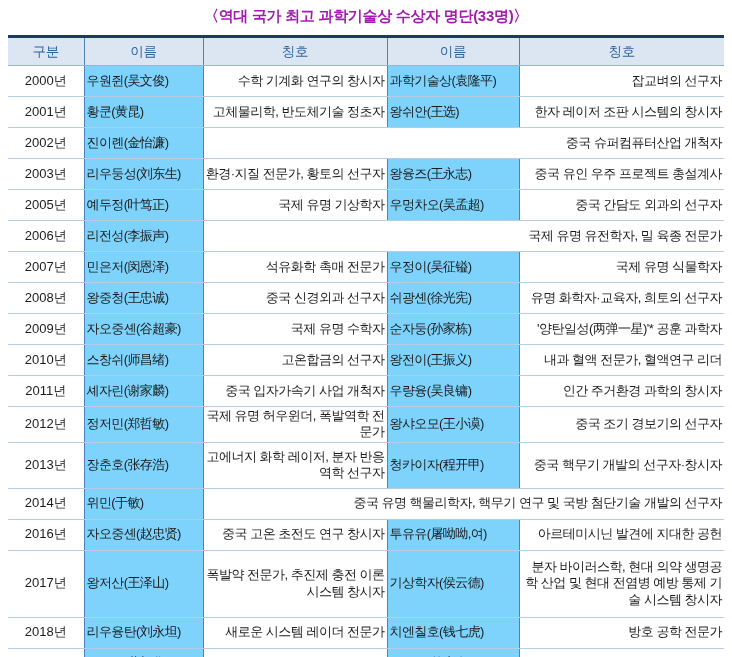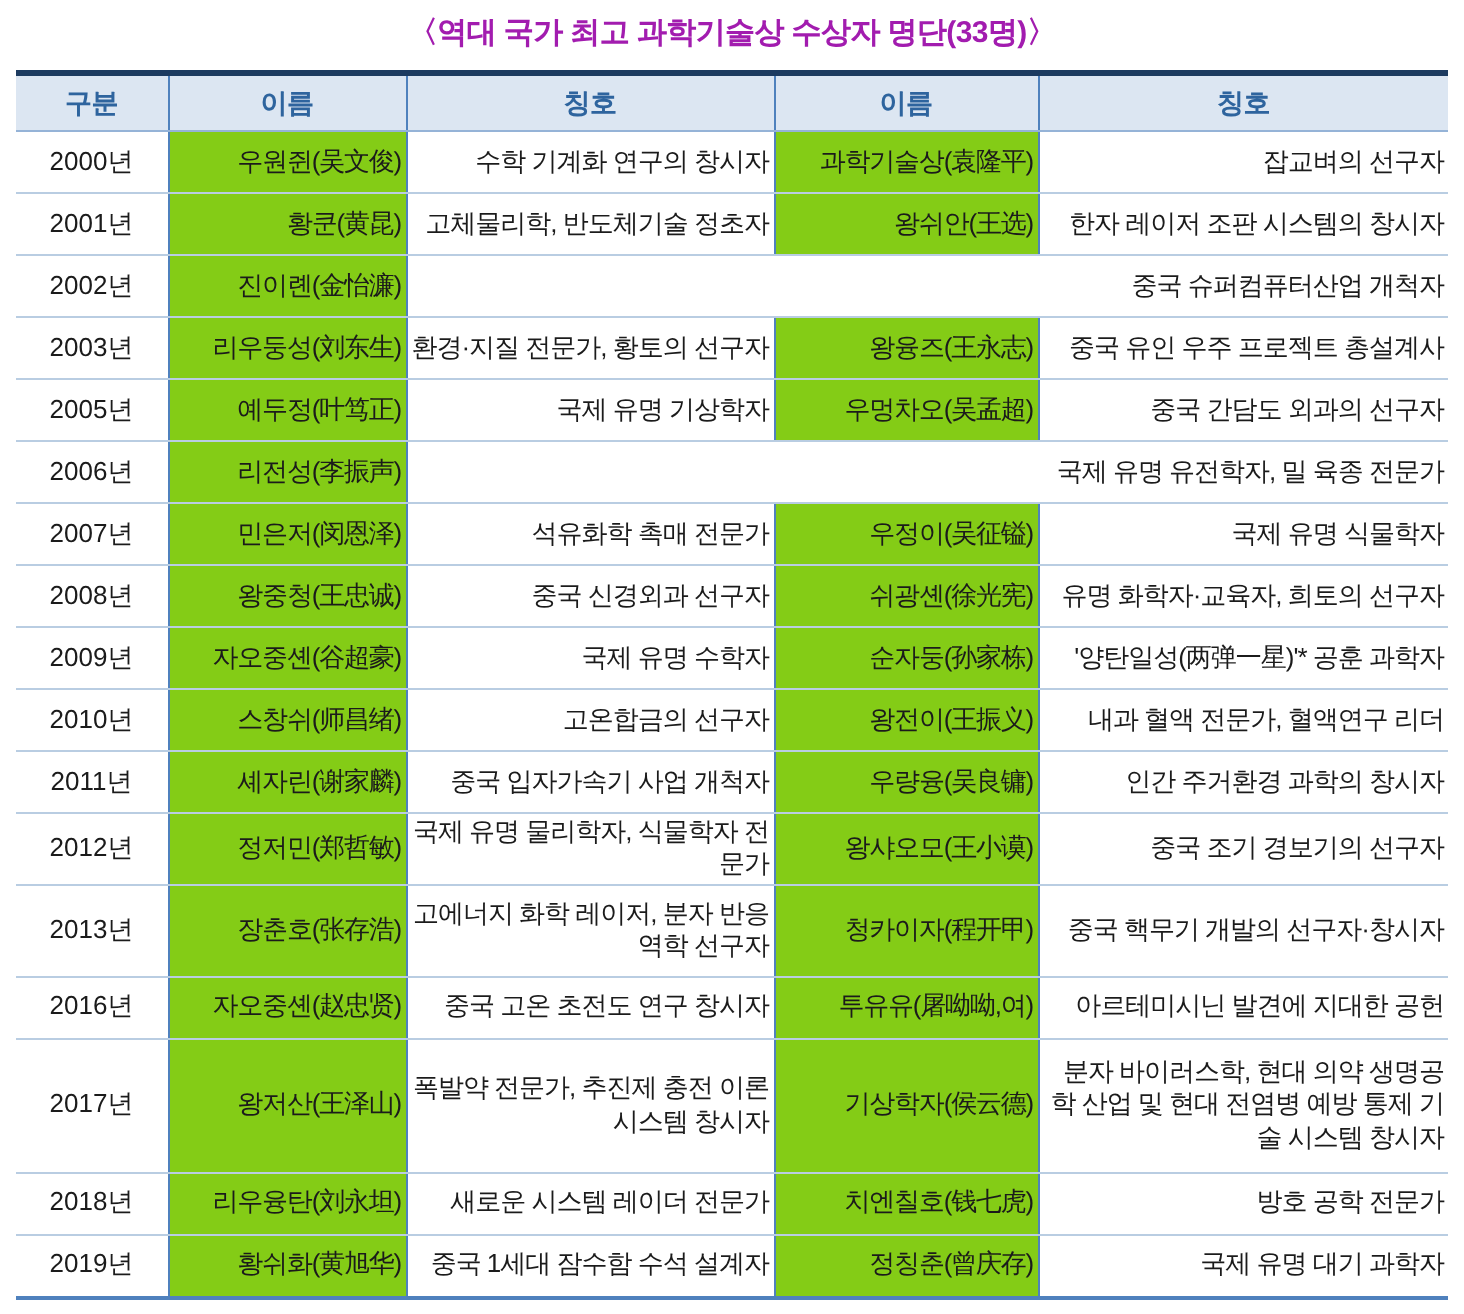--- a/index.html
+++ b/index.html
@@ -22,40 +22,40 @@
     table-layout:fixed;
     border-collapse:collapse;
     border-top:3px solid #1d3b60;
     border-bottom:2px solid #4f81bd;
   }
   table.award th{
     height:25px;
     background:#dce6f2;
     color:#2e649e;
     font-size:13.5px;
-    font-weight:bold;
+    font-weight:normal;
     border-bottom:1px solid #95b3d7;
     letter-spacing:-0.3px;
   }
   table.award td{
     height:28px;
     font-size:13px;
     color:#1b1b1b;
     border-bottom:1px solid #b9cde2;
     padding:1px 2px;
     line-height:1.25;
   }
   table.award th + th,
   table.award td + td{
     border-left:1px solid #4f81bd;
   }
   td.year{text-align:center;letter-spacing:0;}
   td.name{
-    background:#84cc16;
-    text-align:right;
+    background:#7dd3fc;
+    text-align:left;
     font-size:12.5px;
     letter-spacing:-0.6px;
   }
   td.title{
     text-align:right;
     padding:1px 5px;
     font-size:12.5px;
     letter-spacing:-0.5px;
   }
   tr.h2 td{height:43px;}
@@ -155,32 +155,37 @@
       <tr>
         <td class="year">2011년</td>
         <td class="name">셰자린(谢家麟)</td>
         <td class="title">중국 입자가속기 사업 개척자</td>
         <td class="name">우량융(吴良镛)</td>
         <td class="title">인간 주거환경 과학의 창시자</td>
       </tr>
       <tr>
         <td class="year">2012년</td>
         <td class="name">정저민(郑哲敏)</td>
-        <td class="title">국제 유명 물리학자, 식물학자 전문가</td>
+        <td class="title">국제 유명 허우윈더, 폭발역학 전문가</td>
         <td class="name">왕샤오모(王小谟)</td>
         <td class="title">중국 조기 경보기의 선구자</td>
       </tr>
       <tr class="h2">
         <td class="year">2013년</td>
         <td class="name">장춘호(张存浩)</td>
         <td class="title">고에너지 화학 레이저, 분자 반응역학 선구자</td>
         <td class="name">청카이자(程开甲)</td>
         <td class="title">중국 핵무기 개발의 선구자·창시자</td>
       </tr>
       <tr>
+        <td class="year">2014년</td>
+        <td class="name">위민(于敏)</td>
+        <td class="title" colspan="3">중국 유명 핵물리학자, 핵무기 연구 및 국방 첨단기술 개발의 선구자</td>
+      </tr>
+      <tr>
         <td class="year">2016년</td>
         <td class="name">자오중셴(赵忠贤)</td>
         <td class="title">중국 고온 초전도 연구 창시자</td>
         <td class="name">투유유(屠呦呦,여)</td>
         <td class="title">아르테미시닌 발견에 지대한 공헌</td>
       </tr>
       <tr class="h3">
         <td class="year">2017년</td>
         <td class="name">왕저산(王泽山)</td>
         <td class="title">폭발약 전문가, 추진제 충전 이론 시스템 창시자</td>

